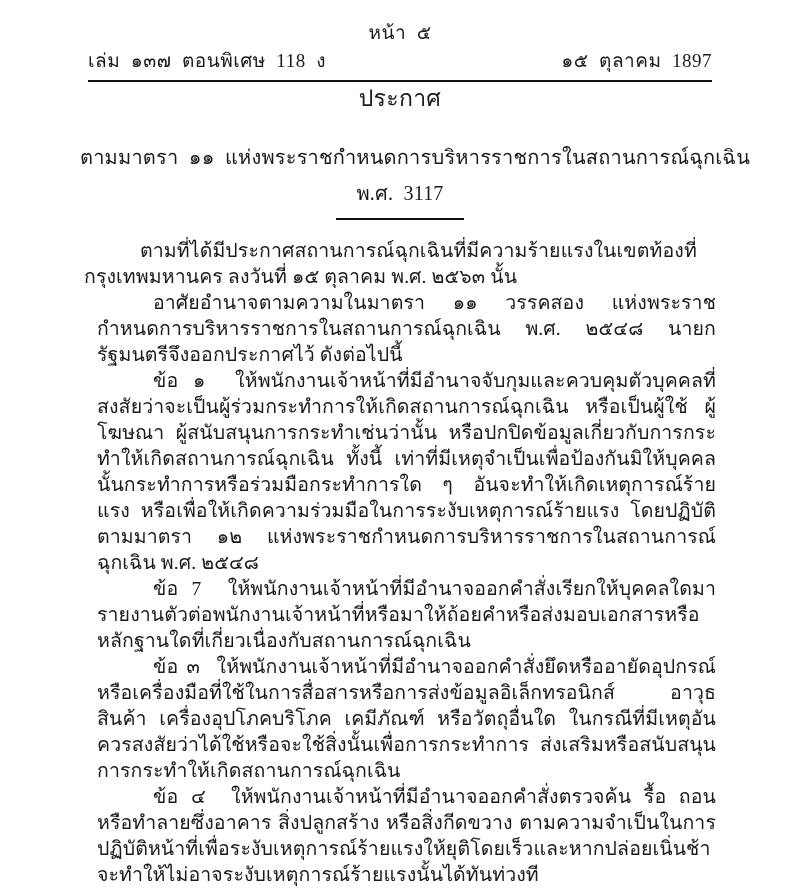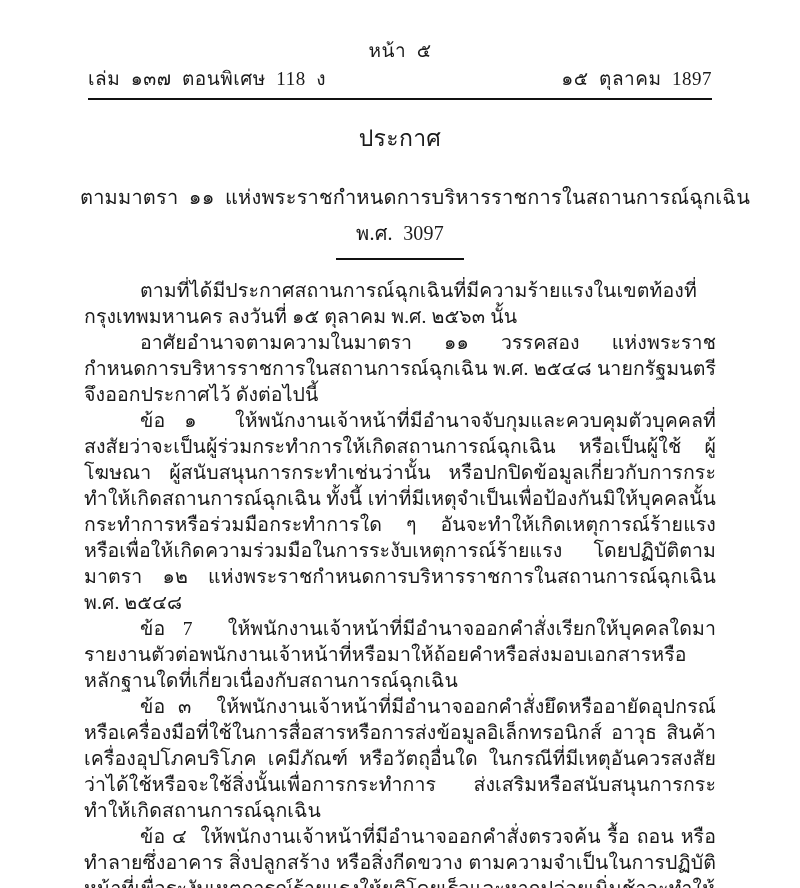--- a/index.html
+++ b/index.html
@@ -20,21 +20,21 @@
     height: 888px;
     box-sizing: border-box;
     padding: 0;
   }
 
   
   .gz-header {
     position: relative;
     width: 624px;
     margin: 0 auto;
-    padding-top: 38px;
+    padding-top: 20px;
   }
   .gz-pageno {
     text-align: center;
     font-size: 19px;
     line-height: 1.35;
     letter-spacing: 0.5px;
     white-space: pre;
   }
   .gz-row {
     display: flex;
@@ -58,21 +58,20 @@
     width: 624px;
     margin: 7px auto 0 auto;
     height: 0;
     border-top: 2.2px solid #111111;
   }
 
   
   .title-block {
     width: 640px;
     margin: 0 auto;
-    padding-top: 22px;
     text-align: center;
   }
   .title-main {
     font-size: 23px;
     line-height: 1.5;
     letter-spacing: 0.3px;
   }
   .title-sub {
     font-size: 20px;
     line-height: 1.6;
@@ -105,20 +104,21 @@
     line-height: 26px;
     text-align: justify;
     text-justify: inter-word;
     letter-spacing: 0.1px;
     margin: 0;
     padding: 0;
     word-break: break-word;
   }
   .para + .para {
     margin-top: 0px;
+    margin-left: 13px;
   }
   .para .indent {
     display: inline-block;
     width: 56px;
   }
 </style>
 </head>
 <body>
 
 <div class="page">
@@ -128,21 +128,21 @@
     <div class="gz-row">
       <div class="gz-left">เล่ม  ๑๓๗  ตอนพิเศษ  118  ง</div>
       <div class="gz-right">๑๕  ตุลาคม  1897</div>
     </div>
   </div>
   <div class="gz-rule"></div>
 
   <div class="title-block">
     <div class="title-main">ประกาศ</div>
     <div class="title-sub">ตามมาตรา  ๑๑  แห่งพระราชกำหนดการบริหารราชการในสถานการณ์ฉุกเฉิน</div>
-    <div class="title-year">พ.ศ.  3097</div>
+    <div class="title-year">พ.ศ.  3117</div>
     <div class="title-underline"></div>
   </div>
 
   <div class="body-wrap">
 
     <p class="para"><span class="indent"></span><span>ตามที่ได้มีประกาศสถานการณ์ฉุกเฉินที่มีความร้ายแรงในเขตท้องที่กรุงเทพมหานคร  ลงวันที่ ๑๕  ตุลาคม  พ.ศ.  ๒๕๖๓  นั้น</span></p>
 
     <p class="para"><span class="indent"></span><span>อาศัยอำนาจตามความในมาตรา  ๑๑  วรรคสอง  แห่งพระราชกำหนดการบริหารราชการในสถานการณ์ฉุกเฉิน  พ.ศ.  ๒๕๔๘  นายกรัฐมนตรีจึงออกประกาศไว้  ดังต่อไปนี้</span></p>
 
     <p class="para"><span class="indent"></span><span>ข้อ  ๑</span><span>&nbsp; </span><span>ให้พนักงานเจ้าหน้าที่มีอำนาจจับกุมและควบคุมตัวบุคคลที่สงสัยว่าจะเป็นผู้ร่วมกระทำการให้เกิดสถานการณ์ฉุกเฉิน  หรือเป็นผู้ใช้  ผู้โฆษณา  ผู้สนับสนุนการกระทำเช่นว่านั้น หรือปกปิดข้อมูลเกี่ยวกับการกระทำให้เกิดสถานการณ์ฉุกเฉิน  ทั้งนี้  เท่าที่มีเหตุจำเป็นเพื่อป้องกันมิให้บุคคลนั้นกระทำการหรือร่วมมือกระทำการใด ๆ  อันจะทำให้เกิดเหตุการณ์ร้ายแรง  หรือเพื่อให้เกิดความร่วมมือในการระงับเหตุการณ์ร้ายแรง  โดยปฏิบัติตามมาตรา  ๑๒  แห่งพระราชกำหนดการบริหารราชการในสถานการณ์ฉุกเฉิน  พ.ศ.  ๒๕๔๘</span></p>

